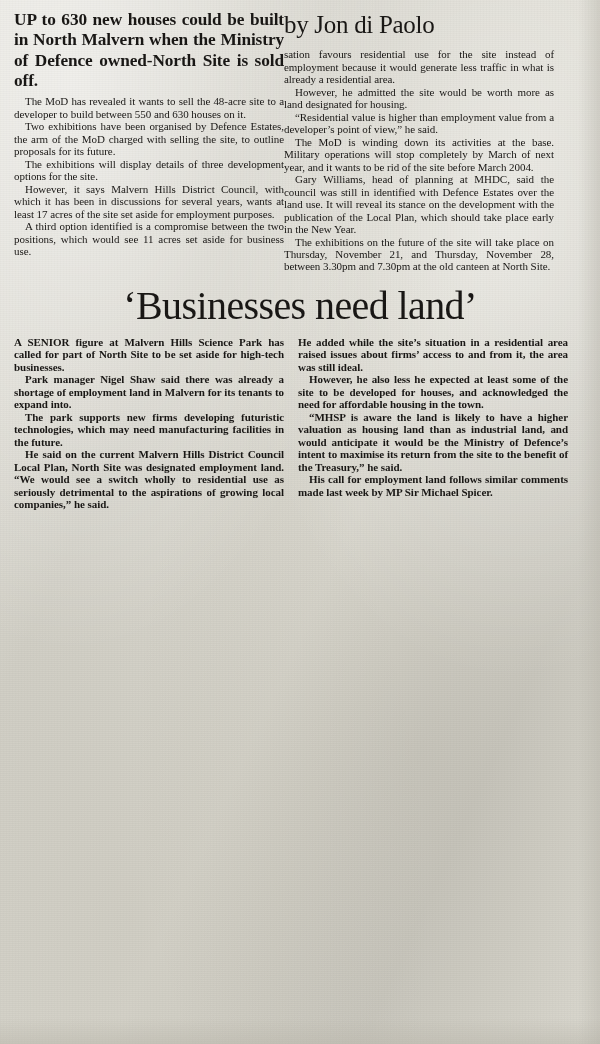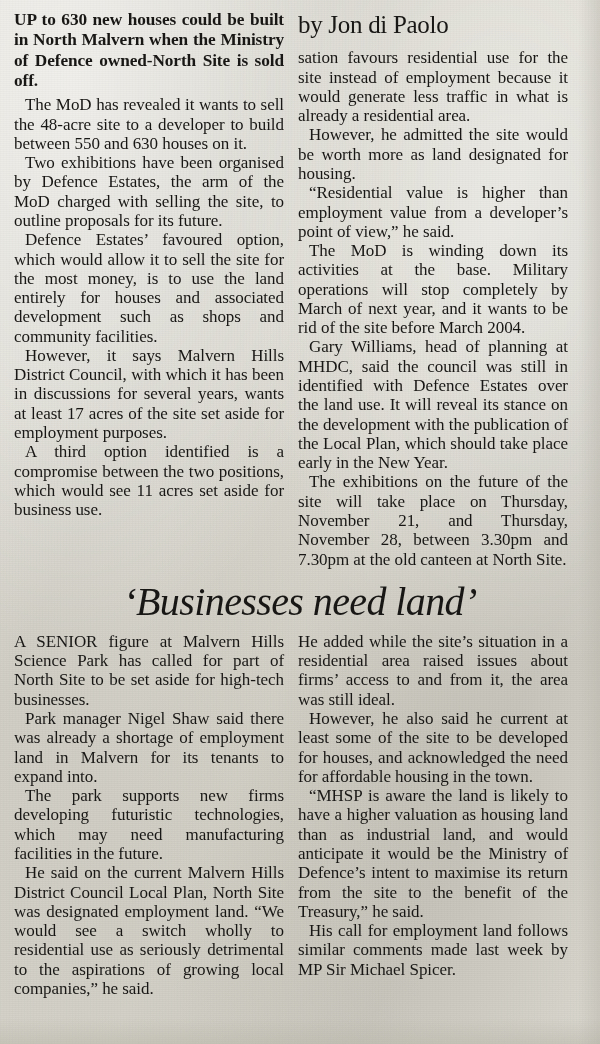--- a/index.html
+++ b/index.html
@@ -39,21 +39,20 @@
   .page {
     position: relative;
     padding: 10px 14px 0 14px;
     box-sizing: border-box;
     height: 100%;
   }
 
   
   .story1 {
     display: flex;
-    gap: 14px;
   }
   .col {
     width: 270px;
     flex: 0 0 270px;
   }
   .headline-lead {
     font-family: "Liberation Serif", serif;
     font-weight: bold;
     font-size: 17.3px;
     line-height: 1.175;
@@ -64,43 +63,43 @@
   .byline {
     font-family: "Liberation Serif", serif;
     font-weight: normal;
     font-size: 25px;
     line-height: 1.05;
     letter-spacing: -0.3px;
     margin: 2px 0 10px 0;
   }
   p.body {
     margin: 0;
-    font-size: 17px;
+    font-size: 11px;
     line-height: 1.135;
     text-align: justify;
     text-indent: 11px;
     letter-spacing: -0.05px;
     font-family: "Liberation Serif", serif;
   }
   p.body.noindent { text-indent: 0; }
 
   
   .headline-big {
     font-family: "Liberation Serif", serif;
     font-size: 40px;
     line-height: 1;
     letter-spacing: -0.6px;
     text-align: center;
     margin: 13px 0 10px 0;
     white-space: nowrap;
-    font-style: italic;
   }
   .story2 {
     display: flex;
     gap: 14px;
+    font-weight: bold;
   }
   .fade-edge {
     position: absolute;
     pointer-events: none;
   }
   .fade-bottom {
     left: 0; right: 0; bottom: 0; height: 26px;
     background: linear-gradient(to bottom, rgba(210,208,199,0) 0%, rgba(186,183,172,0.55) 100%);
   }
   .fade-right {
@@ -114,21 +113,21 @@
 <div class="paper"></div>
 
 <div class="page">
 
   <div class="story1">
 
     <div class="col">
       <div class="headline-lead">UP to 630 new houses could be built in North Malvern when the Ministry of Defence owned-North Site is sold off.</div>
       <p class="body">The MoD has revealed it wants to sell the 48-acre site to a developer to build between 550 and 630 houses on it.</p>
       <p class="body">Two exhibitions have been organised by Defence Estates, the arm of the MoD charged with selling the site, to outline proposals for its future.</p>
-      <p class="body">Defence Estates’ favoured option, which would allow it to sell the site for the most money, is to use the land entirely for houses and associated development such as shops and community facilities.</p>
+      <p class="body">The exhibitions will display details of three development options for the site.</p>
       <p class="body">However, it says Malvern Hills District Council, with which it has been in discussions for several years, wants at least 17 acres of the site set aside for employment purposes.</p>
       <p class="body">A third option identified is a compromise between the two positions, which would see 11 acres set aside for business use.</p>
     </div>
 
     <div class="col">
       <div class="byline">by Jon di Paolo</div>
       <p class="body noindent">sation favours residential use for the site instead of employment because it would generate less traffic in what is already a residential area.</p>
       <p class="body">However, he admitted the site would be worth more as land designated for housing.</p>
       <p class="body">“Residential value is higher than employment value from a developer’s point of view,” he said.</p>
       <p class="body">The MoD is winding down its activities at the base. Military operations will stop completely by March of next year, and it wants to be rid of the site before March 2004.</p>
@@ -144,21 +143,21 @@
 
     <div class="col">
       <p class="body noindent">A SENIOR figure at Malvern Hills Science Park has called for part of North Site to be set aside for high-tech businesses.</p>
       <p class="body">Park manager Nigel Shaw said there was already a shortage of employment land in Malvern for its tenants to expand into.</p>
       <p class="body">The park supports new firms developing futuristic technologies, which may need manufacturing facilities in the future.</p>
       <p class="body">He said on the current Malvern Hills District Council Local Plan, North Site was designated employment land. “We would see a switch wholly to residential use as seriously detrimental to the aspirations of growing local companies,” he said.</p>
     </div>
 
     <div class="col">
       <p class="body noindent">He added while the site’s situation in a residential area raised issues about firms’ access to and from it, the area was still ideal.</p>
-      <p class="body">However, he also said he current at least some of the site to be developed for houses, and acknowledged the need for affordable housing in the town.</p>
+      <p class="body">However, he also less he expected at least some of the site to be developed for houses, and acknowledged the need for affordable housing in the town.</p>
       <p class="body">“MHSP is aware the land is likely to have a higher valuation as housing land than as industrial land, and would anticipate it would be the Ministry of Defence’s intent to maximise its return from the site to the benefit of the Treasury,” he said.</p>
       <p class="body">His call for employment land follows similar comments made last week by MP Sir Michael Spicer.</p>
     </div>
 
   </div>
 
 </div>
 
 <div class="grain"></div>
 <div class="fade-edge fade-bottom"></div>

